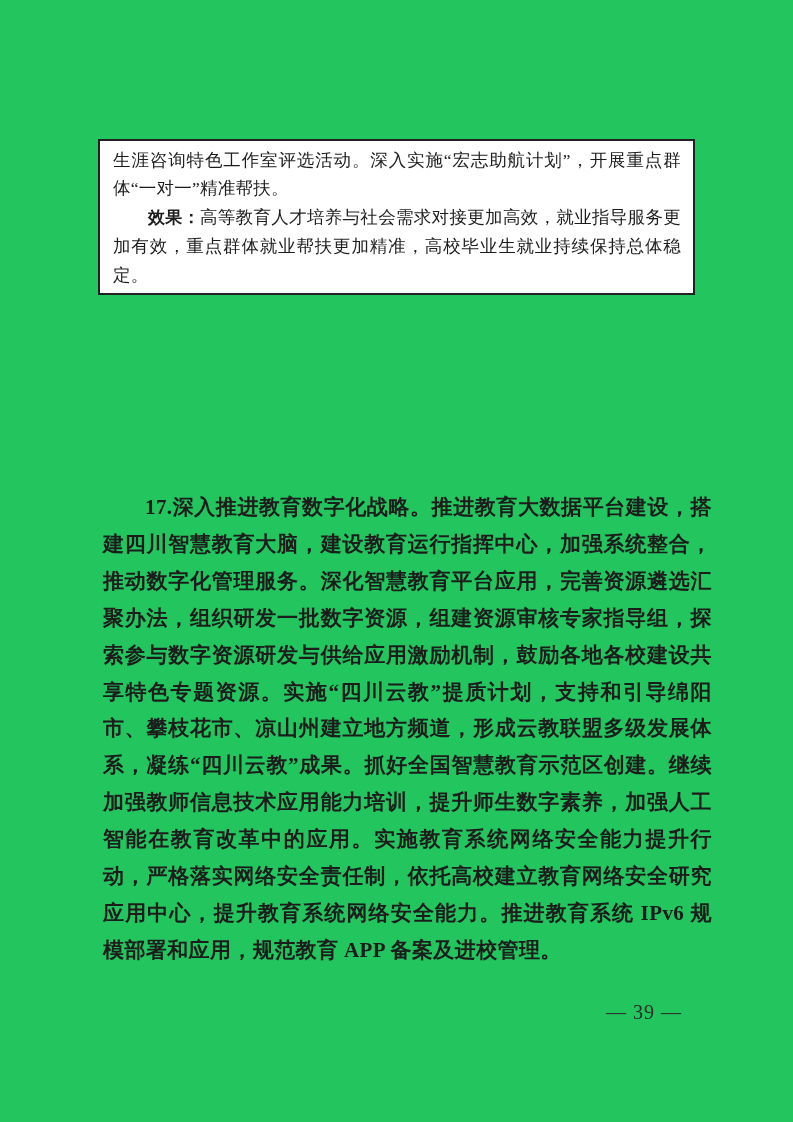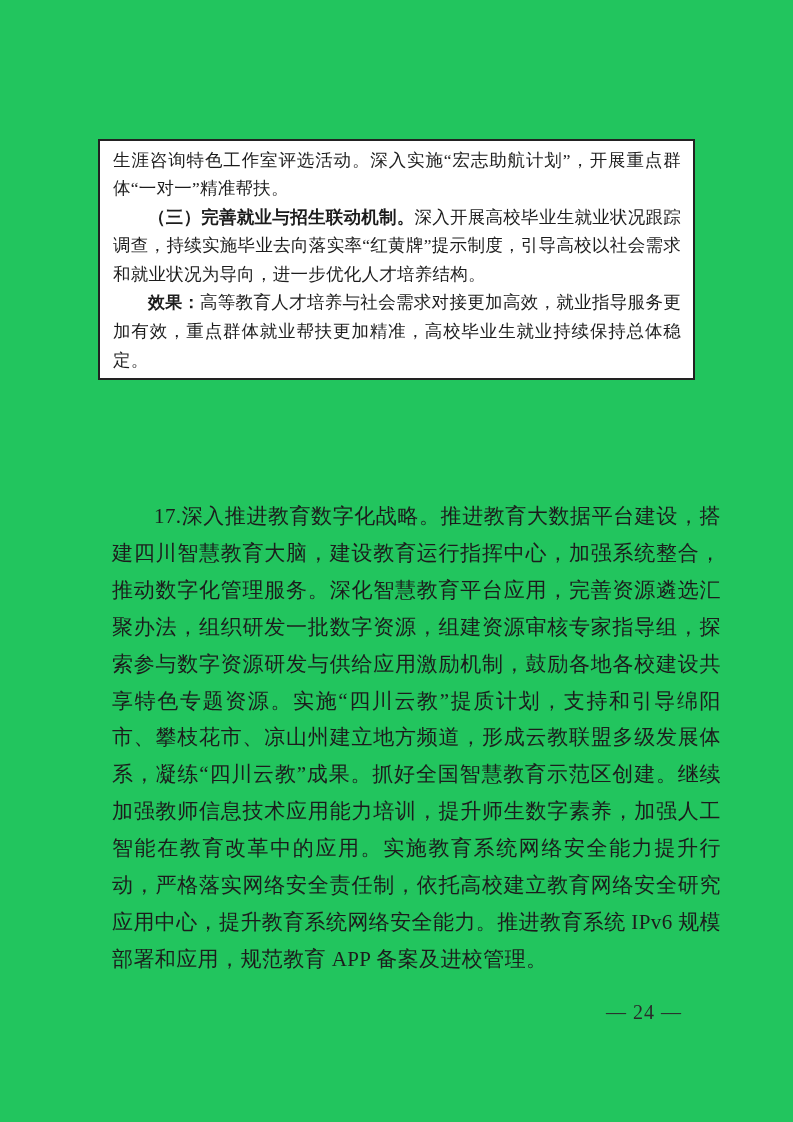--- a/index.html
+++ b/index.html
@@ -44,48 +44,48 @@
     font-weight: 700;
     font-family: "Liberation Sans", "DejaVu Sans", sans-serif;
     font-size: 17px;
     margin-top: 12px;
   }
   .para-main {
     position: absolute;
     left: 103px;
     top: 489px;
     width: 609px;
-    margin: 9px;
+    margin: 0;
     font-size: 21px;
     line-height: 36.9px;
     letter-spacing: 0.4px;
     text-align: justify;
     text-justify: inter-character;
     text-indent: 2em;
+    font-weight: bold;
   }
   .footer-pagenum {
     position: absolute;
     top: 1001px;
     right: 111px;
     font-size: 20px;
     letter-spacing: 1px;
     color: #2a2a2a;
   }
 </style>
 </head>
 <body>
 
 <div class="page">
 
   <div class="effect-box">
     <p><span>生涯咨询特色工作室评选活动。深入实施“宏志助航计划”，开展重点群体“一对一”精准帮扶。</span></p>
 
-    <p class="indent"><span class="lead-kai">（三）完善就业与招生联动机制。</span><span>深入开展高校毕业生就业状况跟踪调查，持续实施毕业去向落实率“红黄牌”提示制度，引导高校以社会需求和就业状况为导向，进一步优化人才培养结构。</span></p>
 
 
     <p class="indent"><span class="lead-hei">效果：</span><span>高等教育人才培养与社会需求对接更加高效，就业指导服务更加有效，重点群体就业帮扶更加精准，高校毕业生就业持续保持总体稳定。</span></p>
   </div>
 
   <p class="para-main"><span>17.</span><span>深入推进教育数字化战略。</span><span>推进教育大数据平台建设，搭建四川智慧教育大脑，建设教育运行指挥中心，加强系统整合，推动数字化管理服务。深化智慧教育平台应用，完善资源遴选汇聚办法，组织研发一批数字资源，组建资源审核专家指导组，探索参与数字资源研发与供给应用激励机制，鼓励各地各校建设共享特色专题资源。实施“四川云教”提质计划，支持和引导绵阳市、攀枝花市、凉山州建立地方频道，形成云教联盟多级发展体系，凝练“四川云教”成果。抓好全国智慧教育示范区创建。继续加强教师信息技术应用能力培训，提升师生数字素养，加强人工智能在教育改革中的应用。实施教育系统网络安全能力提升行动，严格落实网络安全责任制，依托高校建立教育网络安全研究应用中心，提升教育系统网络安全能力。推进教育系统 IPv6 规模部署和应用，规范教育 APP 备案及进校管理。</span></p>
 
-  <div class="footer-pagenum">— 24 —</div>
+  <div class="footer-pagenum">— 39 —</div>
 
 </div>
 
 </body></html>

